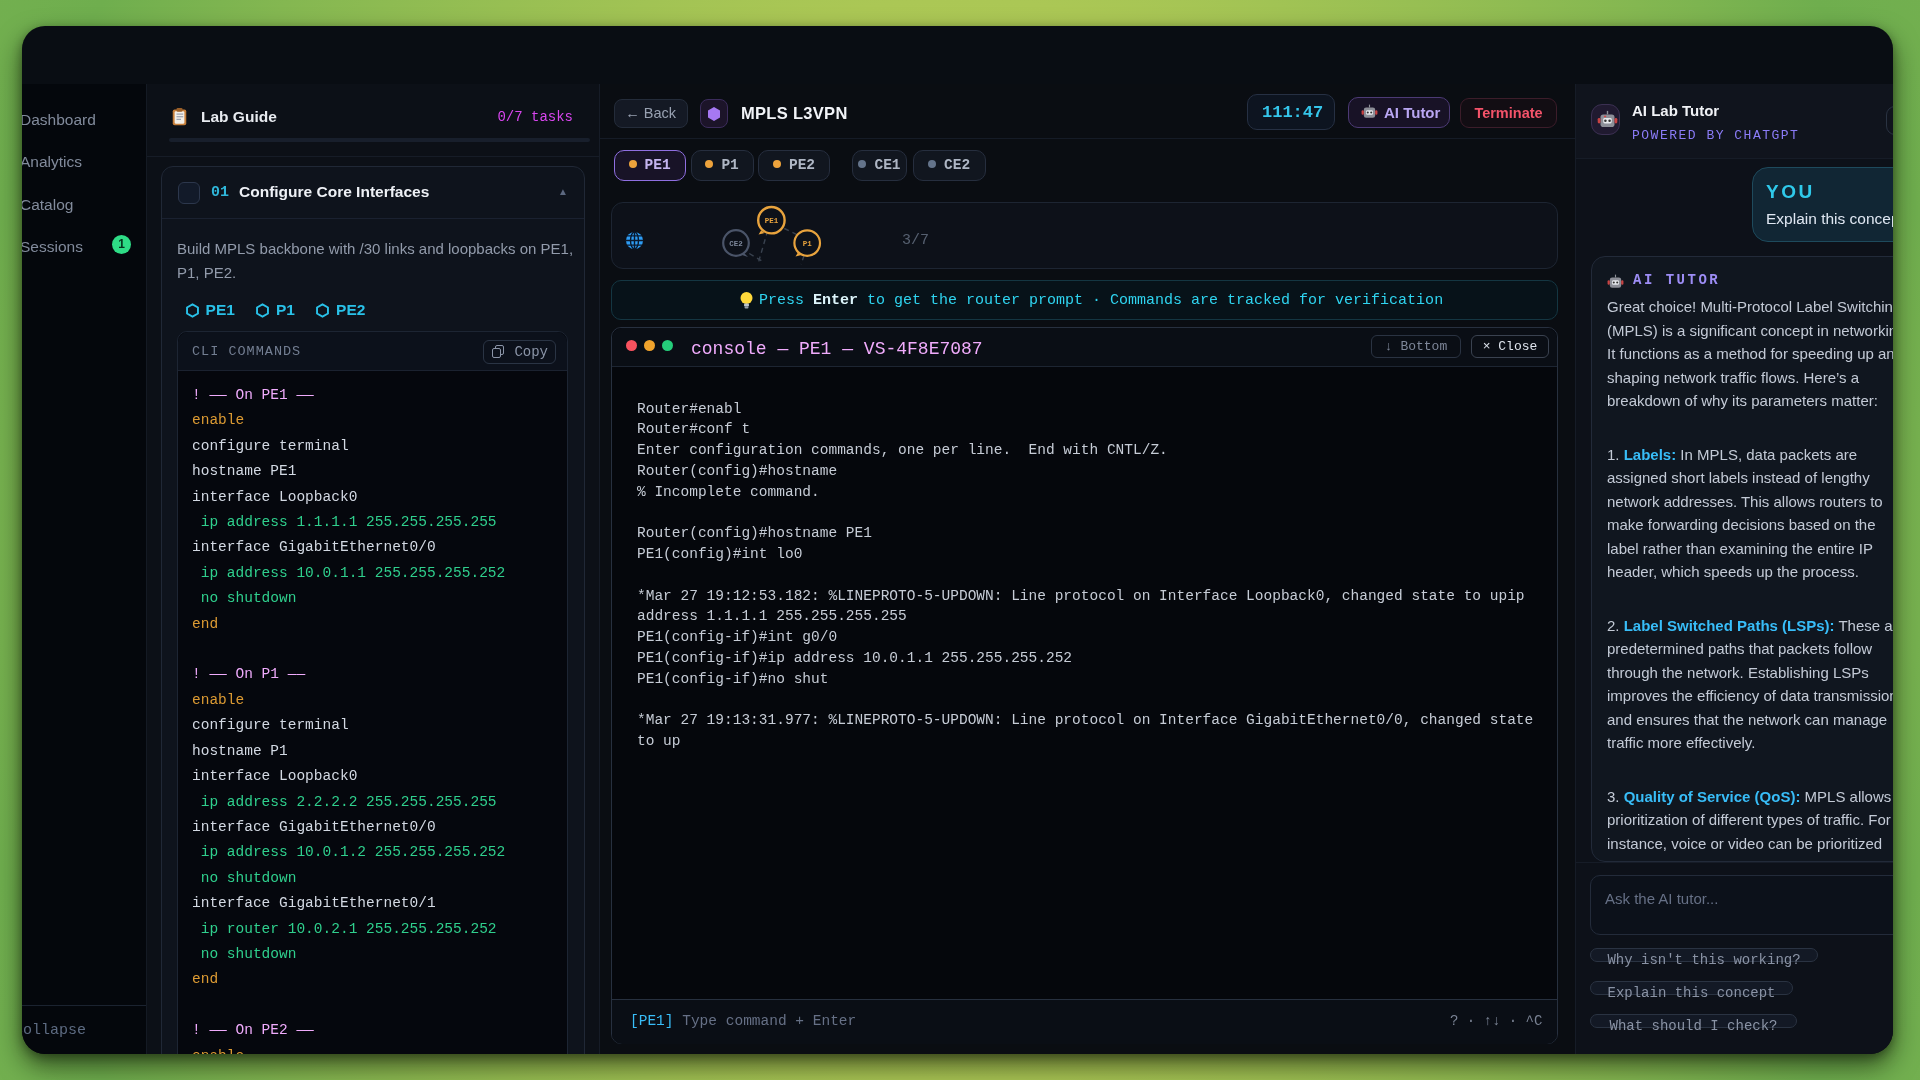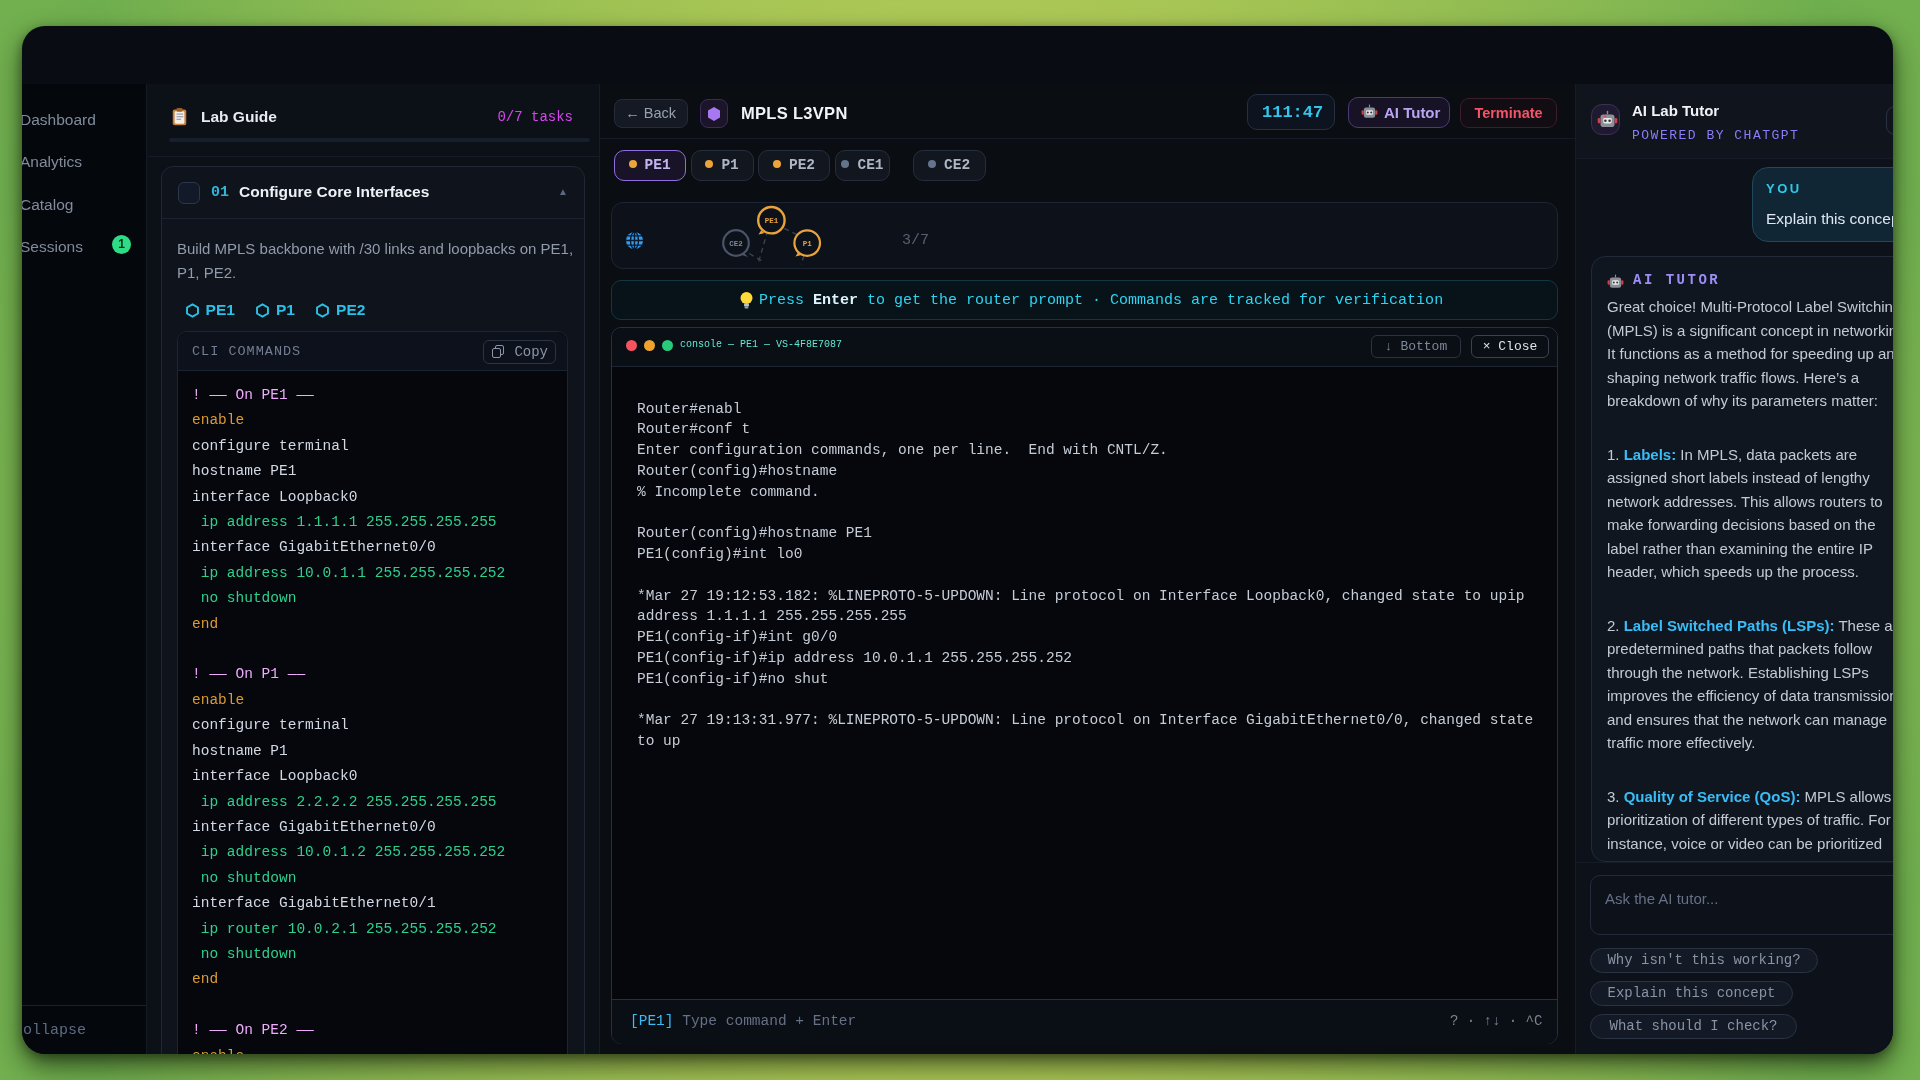--- a/index.html
+++ b/index.html
@@ -31,21 +31,21 @@
   .nav { position:absolute; left:-2px; font-size:15.5px; color:#828b9c; }
   .badge1 { position:absolute; left:90px; top:151px; width:19px; height:19px; border-radius:50%; background:#2edc86; color:#06301c; font-size:12px; font-weight:bold; text-align:center; line-height:19px; }
   .sb-div { position:absolute; left:0; right:0; top:921px; border-top:1px solid #1b2330; }
   .collapse { position:absolute; left:-8px; top:938px; font-family:"Liberation Mono",monospace; font-size:15px; color:#5d6b82; }
   .labguide { position:absolute; left:125px; top:58px; width:453px; bottom:0; background:#0c1017; border-right:1px solid #161c27; }
   .center { position:absolute; left:578px; top:58px; width:976px; bottom:0; background:#0a0d12; border-right:1px solid #161c27; }
   .rightp { position:absolute; left:1554px; top:58px; width:430px; bottom:0; background:#0d1119; }
   .tab { position:absolute; top:66px; height:31px; background:#11161f; border:1px solid #262e3e; border-radius:10px; color:#aeb6c4; font-size:14.5px; font-weight:bold; text-align:center; line-height:29px; }
   .tab i { display:inline-block; width:8px; height:8px; border-radius:50%; margin-right:8px; vertical-align:1px; }
   .tdot { position:absolute; top:12.3px; width:11px; height:11px; border-radius:50%; }
-  .chip { position:absolute; left:14px; height:25px; background:#131925; border:1px solid #2a3342; border-radius:14px; color:#8a93a5; font-size:14px; text-align:center; line-height:23px; }
+  .chip { position:absolute; left:14px; height:14px; background:#131925; border:1px solid #2a3342; border-radius:14px; color:#8a93a5; font-size:14px; text-align:center; line-height:23px; }
   .code .lc { color:#f0abfc;margin-top:48px; }
   .code .la { color:#dd9b33; }
   .code .lw { color:#d3d9e3; }
   .code .lg { color:#2fcf8d; }
 </style>
 </head>
 <body>
 <div class="win">
   <div class="sidebar">
     <div class="nav" style="top:27px;">Dashboard</div>
@@ -144,21 +144,21 @@
         <circle cx="6" cy="7.5" r="0.9" fill="#333"></circle>
         <circle cx="9" cy="7.5" r="0.9" fill="#333"></circle>
         <rect x="7" y="0.5" width="1" height="2.5" fill="#8d8f98"></rect>
       </svg>
     <div style="position:absolute;left:784px;top:20px;font-size:15px;font-weight:bold;color:#b9a6f2;">AI Tutor</div>
     <div style="position:absolute;left:860px;top:14px;width:97px;height:30px;background:#120d13;border:1px solid #3c1d2a;border-radius:9px;color:#f4536a;font-weight:bold;font-size:14.5px;text-align:center;line-height:28px;">Terminate</div>
     <div style="position:absolute;left:0;right:0;top:54px;border-top:1px solid #151b26;"></div>
     <div class="tab mono" style="left:13.6px;width:72px;background:#181327;border-color:#8f6fe0;color:#c4b4ef;"><i style="background:#eda33c;"></i>PE1</div>
     <div class="tab mono" style="left:90.6px;width:63px;"><i style="background:#eda33c;"></i>P1</div>
     <div class="tab mono" style="left:158px;width:72px;"><i style="background:#eda33c;"></i>PE2</div>
-    <div class="tab mono" style="left:235px;width:55px;"><i style="background:#64748b;"></i>CE1</div>
+    <div class="tab mono" style="left:252px;width:55px;"><i style="background:#64748b;"></i>CE1</div>
     <div class="tab mono" style="left:312.6px;width:73px;"><i style="background:#64748b;"></i>CE2</div>
     <div class="strip" style="position:absolute;left:11px;top:118px;width:947px;height:67px;background:#0d1119;border:1px solid #1d2532;border-radius:12px;">
       <svg width="19" height="19" viewBox="0 0 20 20" style="position:absolute;left:13px;top:28px;">
         <circle cx="10" cy="10" r="9" fill="#2e9df4"></circle>
         <ellipse cx="10" cy="10" rx="4.2" ry="9" fill="none" stroke="#0a1a2e" stroke-width="1.5"></ellipse>
         <line x1="1" y1="10" x2="19" y2="10" stroke="#0a1a2e" stroke-width="1.5"></line>
         <line x1="2.2" y1="5.2" x2="17.8" y2="5.2" stroke="#0a1a2e" stroke-width="1.4"></line>
         <line x1="2.2" y1="14.8" x2="17.8" y2="14.8" stroke="#0a1a2e" stroke-width="1.4"></line>
         <line x1="10" y1="1" x2="10" y2="19" stroke="#0a1a2e" stroke-width="1.5"></line>
       </svg>
@@ -185,21 +185,21 @@
           <rect x="5" y="12.5" width="5" height="3" rx="1" fill="#b9c3cc"></rect>
           <rect x="5.5" y="15.5" width="4" height="2" rx="1" fill="#98a2ab"></rect>
         </svg>
       <div class="mono" style="position:absolute;left:147px;top:11px;font-size:15px;color:#2fd4f0;">Press <b style="color:#ddf5fb;">Enter</b> to get the router prompt · Commands are tracked for verification</div>
     </div>
     <div class="console" style="position:absolute;left:11px;top:243px;width:947px;height:717px;background:#05070c;border:1px solid #27303f;border-radius:10px;">
       <div style="position:absolute;left:0;right:0;top:0;height:39px;background:#0a0e15;border-bottom:1px solid #1d2532;border-radius:10px 10px 0 0;"></div>
       <i class="tdot" style="left:13.9px;background:#f8525f;"></i>
         <i class="tdot" style="left:32px;background:#f0a32c;"></i>
         <i class="tdot" style="left:50.1px;background:#25cd7a;"></i>
-      <div class="mono" style="position:absolute;left:68px;top:11px;font-size:10px;color:#5eead4;">console — PE1 — VS-4F8E7087</div>
+      <div class="mono" style="position:absolute;left:79px;top:11px;font-size:18px;color:#f0abfc;">console — PE1 — VS-4F8E7087</div>
       <div class="mono" style="position:absolute;left:759px;top:7px;width:90px;height:23px;border:1px solid #2a3342;border-radius:6px;color:#7e8799;font-size:13px;text-align:center;line-height:21px;">↓ Bottom</div>
       <div class="mono" style="position:absolute;left:859px;top:7px;width:78px;height:23px;border:1px solid #3a4250;border-radius:6px;color:#dfe5ee;font-size:13px;text-align:center;line-height:21px;">× Close</div>
       <pre class="mono" style="position:absolute;left:25px;top:70.5px;font-size:14.5px;line-height:20.8px;color:#c6ccd6;">Router#enabl
 Router#conf t
 Enter configuration commands, one per line.  End with CNTL/Z.
 Router(config)#hostname
 % Incomplete command.
 
 Router(config)#hostname PE1
 PE1(config)#int lo0
@@ -229,21 +229,21 @@
           <circle cx="9" cy="7.5" r="0.9" fill="#333"></circle>
           <rect x="7" y="0.5" width="1" height="2.5" fill="#8d8f98"></rect>
           <rect x="5" y="4" width="1.5" height="1" fill="#d44"></rect>
         </svg>
     </div>
     <div style="position:absolute;left:56px;top:18px;font-size:15px;font-weight:bold;color:#f0f2f6;">AI Lab Tutor</div>
     <div class="mono" style="position:absolute;left:56px;top:44px;font-size:13px;letter-spacing:1.5px;color:#8b7cf8;">POWERED BY CHATGPT</div>
     <div style="position:absolute;left:310px;top:22px;width:44px;height:29px;border:1px solid #2a3342;border-radius:9px;"></div>
     <div style="position:absolute;left:0;right:0;top:74px;border-top:1px solid #161c27;"></div>
     <div style="position:absolute;left:176px;top:83px;width:220px;height:75px;background:#112634;border:1px solid #1e4a5c;border-radius:16px;"></div>
-    <div style="position:absolute;left:190px;top:97px;font-size:13px;font-weight:bold;letter-spacing:2.5px;color:#2fc9ea;">YOU</div>
+    <div style="position:absolute;left:190px;top:97px;font-size:19px;font-weight:bold;letter-spacing:2.5px;color:#2fc9ea;">YOU</div>
     <div style="position:absolute;left:190px;top:126px;width:200px;font-size:15.5px;color:#dfe7f2;white-space:nowrap;">Explain this concept</div>
     <div style="position:absolute;left:15px;top:172px;width:385px;height:606px;background:#10161f;border:1px solid #222a39;border-radius:14px;"></div>
     <svg width="17" height="16" viewBox="0 0 15 14" style="position:absolute;left:31px;top:190px;">
         <rect x="2.5" y="3" width="10" height="9" rx="2" fill="#8d8f98"></rect>
         <rect x="0.5" y="5.5" width="2" height="4" rx="1" fill="#c94444"></rect>
         <rect x="12.5" y="5.5" width="2" height="4" rx="1" fill="#c94444"></rect>
         <rect x="4.5" y="5.5" width="6" height="4" rx="1" fill="#e8eaee"></rect>
         <circle cx="6" cy="7.5" r="0.9" fill="#333"></circle>
         <circle cx="9" cy="7.5" r="0.9" fill="#333"></circle>
         <rect x="7" y="0.5" width="1" height="2.5" fill="#8d8f98"></rect>

